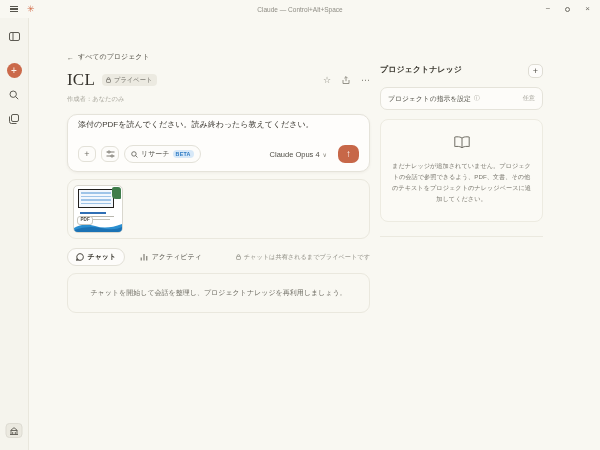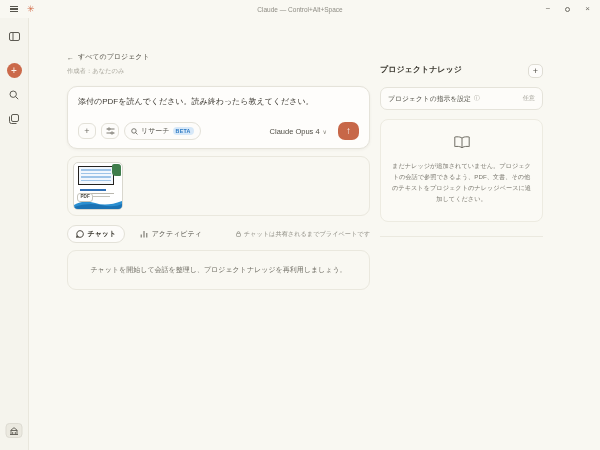--- a/index.html
+++ b/index.html
@@ -29,21 +29,21 @@
   
   .main { width:303px; flex-shrink:0; }
   .breadcrumb { display:flex; align-items:center; gap:4px; font-size:7px; color:#57544b; cursor:pointer; width:fit-content; }
   .title-row { display:flex; align-items:center; margin-top:8px; }
   .project-title { font-family:"Liberation Serif","DejaVu Serif",serif; font-size:17px; font-weight:500; color:#35322b; letter-spacing:.2px; }
   .badge-private { margin-left:7px; display:flex; align-items:center; gap:2.5px; background:#eceae1; border-radius:4px; padding:1.5px 4.5px; font-size:6.3px; color:#6e6c64; }
   .title-actions { margin-left:auto; display:flex; align-items:center; gap:11px; color:#8a887e; }
   .ta-icon { font-size:9px; line-height:1; cursor:pointer; display:flex; align-items:center; }
   .creator { margin-top:5px; font-size:6.3px; color:#aaa89e; }
 
-  .composer { margin-top:10px; background:#fefdfb; border:1px solid #e5e3da; border-radius:10px; padding:9px 10px 8px; box-shadow:0 1px 3px rgba(60,55,40,.06); cursor:text; }
+  .composer { margin-top:10px; background:#fefdfb; border:1px solid #e5e3da; border-radius:10px; padding:4px 10px 8px; box-shadow:0 1px 3px rgba(60,55,40,.06); cursor:text; }
   .composer-text { font-size:8px; color:#3d3a33; }
   .composer-bar { display:flex; align-items:center; gap:5px; margin-top:15px; }
   .icon-btn { width:18px; height:16px; border:1px solid #e3e1d8; border-radius:6px; background:#fdfcfa; color:#6f6d64; display:flex; align-items:center; justify-content:center; font-size:9px; line-height:1; cursor:pointer; }
   .research-btn { display:flex; align-items:center; gap:3px; border:1px solid #e3e1d8; border-radius:9px; background:#fdfcfa; padding:3px 6px; font-size:7px; color:#55534b; cursor:pointer; }
   .beta-badge { background:#d7e8f8; color:#2c79c2; font-size:5.3px; font-weight:bold; border-radius:4px; padding:1px 3px; letter-spacing:.3px; }
   .model-select { margin-left:auto; display:flex; align-items:center; gap:3px; font-size:7.5px; color:#514f47; cursor:pointer; }
   .chevron { font-size:6px; color:#8a887e; }
   .send-btn { width:21px; height:18px; margin-left:6px; border-radius:7px; background:#c76748; color:#fff; font-size:10px; line-height:1; display:flex; align-items:center; justify-content:center; cursor:pointer; }
 
   .attachments { margin-top:7px; border:1px solid #eae8de; border-radius:9px; padding:5px; height:60px; display:flex; }
@@ -135,20 +135,41 @@
   </div>
 
   <div class="content">
     <div class="main">
 
       <div class="breadcrumb">
         <span>←</span>
         <span>すべてのプロジェクト</span>
       </div>
 
+      <div class="title-row">
+        <div class="project-title">ICL</div>
+        <div class="badge-private">
+          <svg width="5" height="6" viewBox="0 0 6 7" fill="none" stroke="#6e6c64" stroke-width="0.9">
+              <rect x="0.6" y="2.8" width="4.8" height="3.6" rx="0.8"></rect>
+              <path d="M1.6 2.8V2a1.4 1.4 0 0 1 2.8 0v0.8"></path>
+            </svg>
+          <span>プライベート</span>
+        </div>
+        <div class="title-actions">
+          <div class="ta-icon">☆</div>
+          <div class="ta-icon">
+            <svg width="8" height="9" viewBox="0 0 8 9" fill="none" stroke="#8a887e" stroke-width="0.9">
+                <path d="M1 4v3.5h6V4"></path>
+                <line x1="4" y1="0.8" x2="4" y2="5.2"></line>
+                <path d="M2.4 2.2L4 0.6l1.6 1.6"></path>
+              </svg>
+          </div>
+          <div class="ta-icon">⋯</div>
+        </div>
+      </div>
 
       <div class="creator">作成者：あなたのみ</div>
 
       <div class="composer">
         <div class="composer-text">添付のPDFを読んでください。読み終わったら教えてください。</div>
         <div class="composer-bar">
           <div class="icon-btn">+</div>
           <div class="icon-btn">
             <svg width="9" height="8" viewBox="0 0 9 8" fill="none" stroke="#6f6d64" stroke-width="0.9">
                 <line x1="0.5" y1="2" x2="8.5" y2="2"></line>

